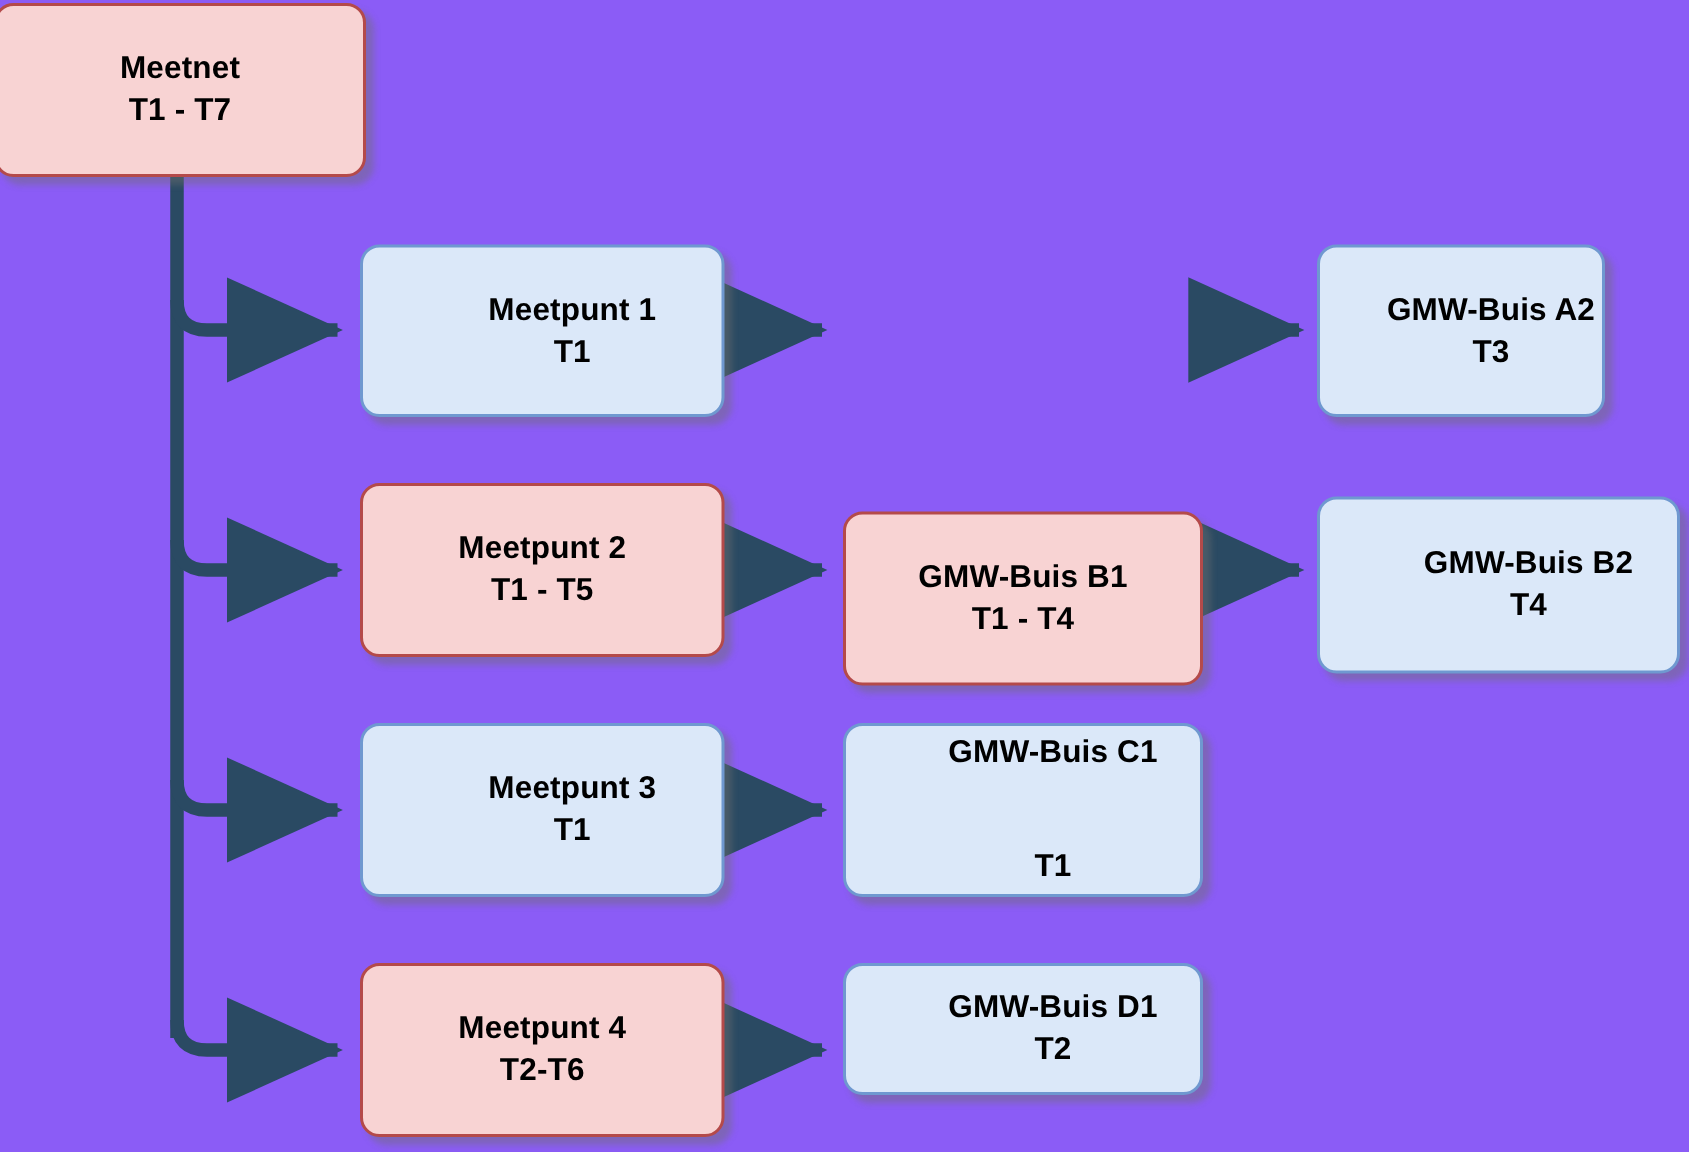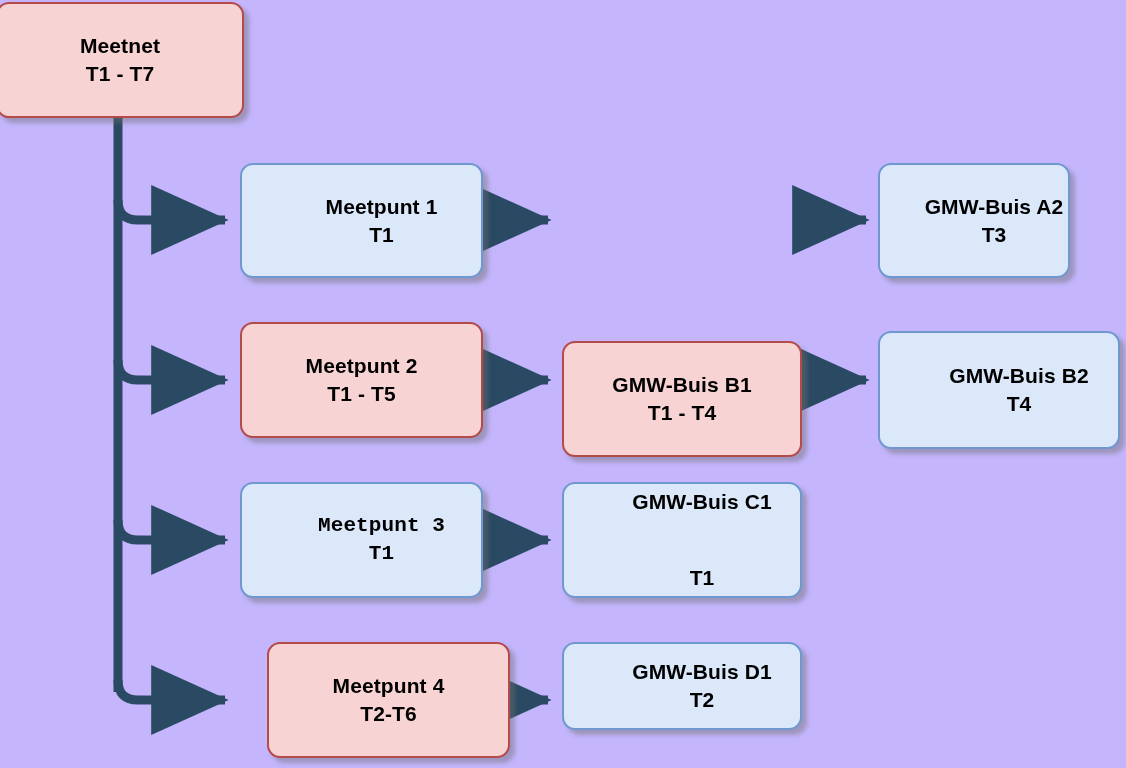--- a/index.html
+++ b/index.html
@@ -8,21 +8,21 @@
     padding: 0;
     background: #ffffff;
   }
   body {
     font-family: "Liberation Sans", sans-serif;
   }
   #canvas {
     position: relative;
     width: 1126px;
     height: 768px;
-    background: #c4b5fd;
+    background: #8b5cf6;
     overflow: hidden;
   }
   #edge-layer {
     position: absolute;
     left: 0;
     top: 0;
     width: 1126px;
     height: 768px;
     pointer-events: none;
   }
@@ -112,30 +112,30 @@
   </div>
   <div class="node pink" style="left:562px; top:322px; width:240px; height:116px;margin-top:19px;">
     <span class="node-line1">GMW-Buis B1</span>
     <span class="node-line2">T1 - T4</span>
   </div>
   <div class="node blue" style="left:878px; top:331px; width:242px; height:118px;">
     <span class="node-line1">GMW-Buis B2</span>
     <span class="node-line2">T4</span>
   </div>
 
-  <div class="node blue" style="left:240px; top:482px; width:243px; height:116px;font-family:Liberation Mono, monospace;">
+  <div class="node blue" style="left:240px; top:482px; width:243px; height:116px;">
     <span class="node-line1">Meetpunt 3</span>
     <span class="node-line2">T1</span>
   </div>
   <div class="node blue" style="left:562px; top:482px; width:240px; height:116px;gap:48px;">
     <span class="node-line1">GMW-Buis C1</span>
     <span class="node-line2">T1</span>
   </div>
 
-  <div class="node pink" style="left:240px; top:642px; width:243px; height:116px;margin-left:27px;">
+  <div class="node pink" style="left:240px; top:642px; width:243px; height:116px;">
     <span class="node-line1">Meetpunt 4</span>
     <span class="node-line2">T2-T6</span>
   </div>
   <div class="node blue" style="left:562px; top:642px; width:240px; height:88px;">
     <span class="node-line1">GMW-Buis D1</span>
     <span class="node-line2">T2</span>
   </div>
 
 </div>
 

